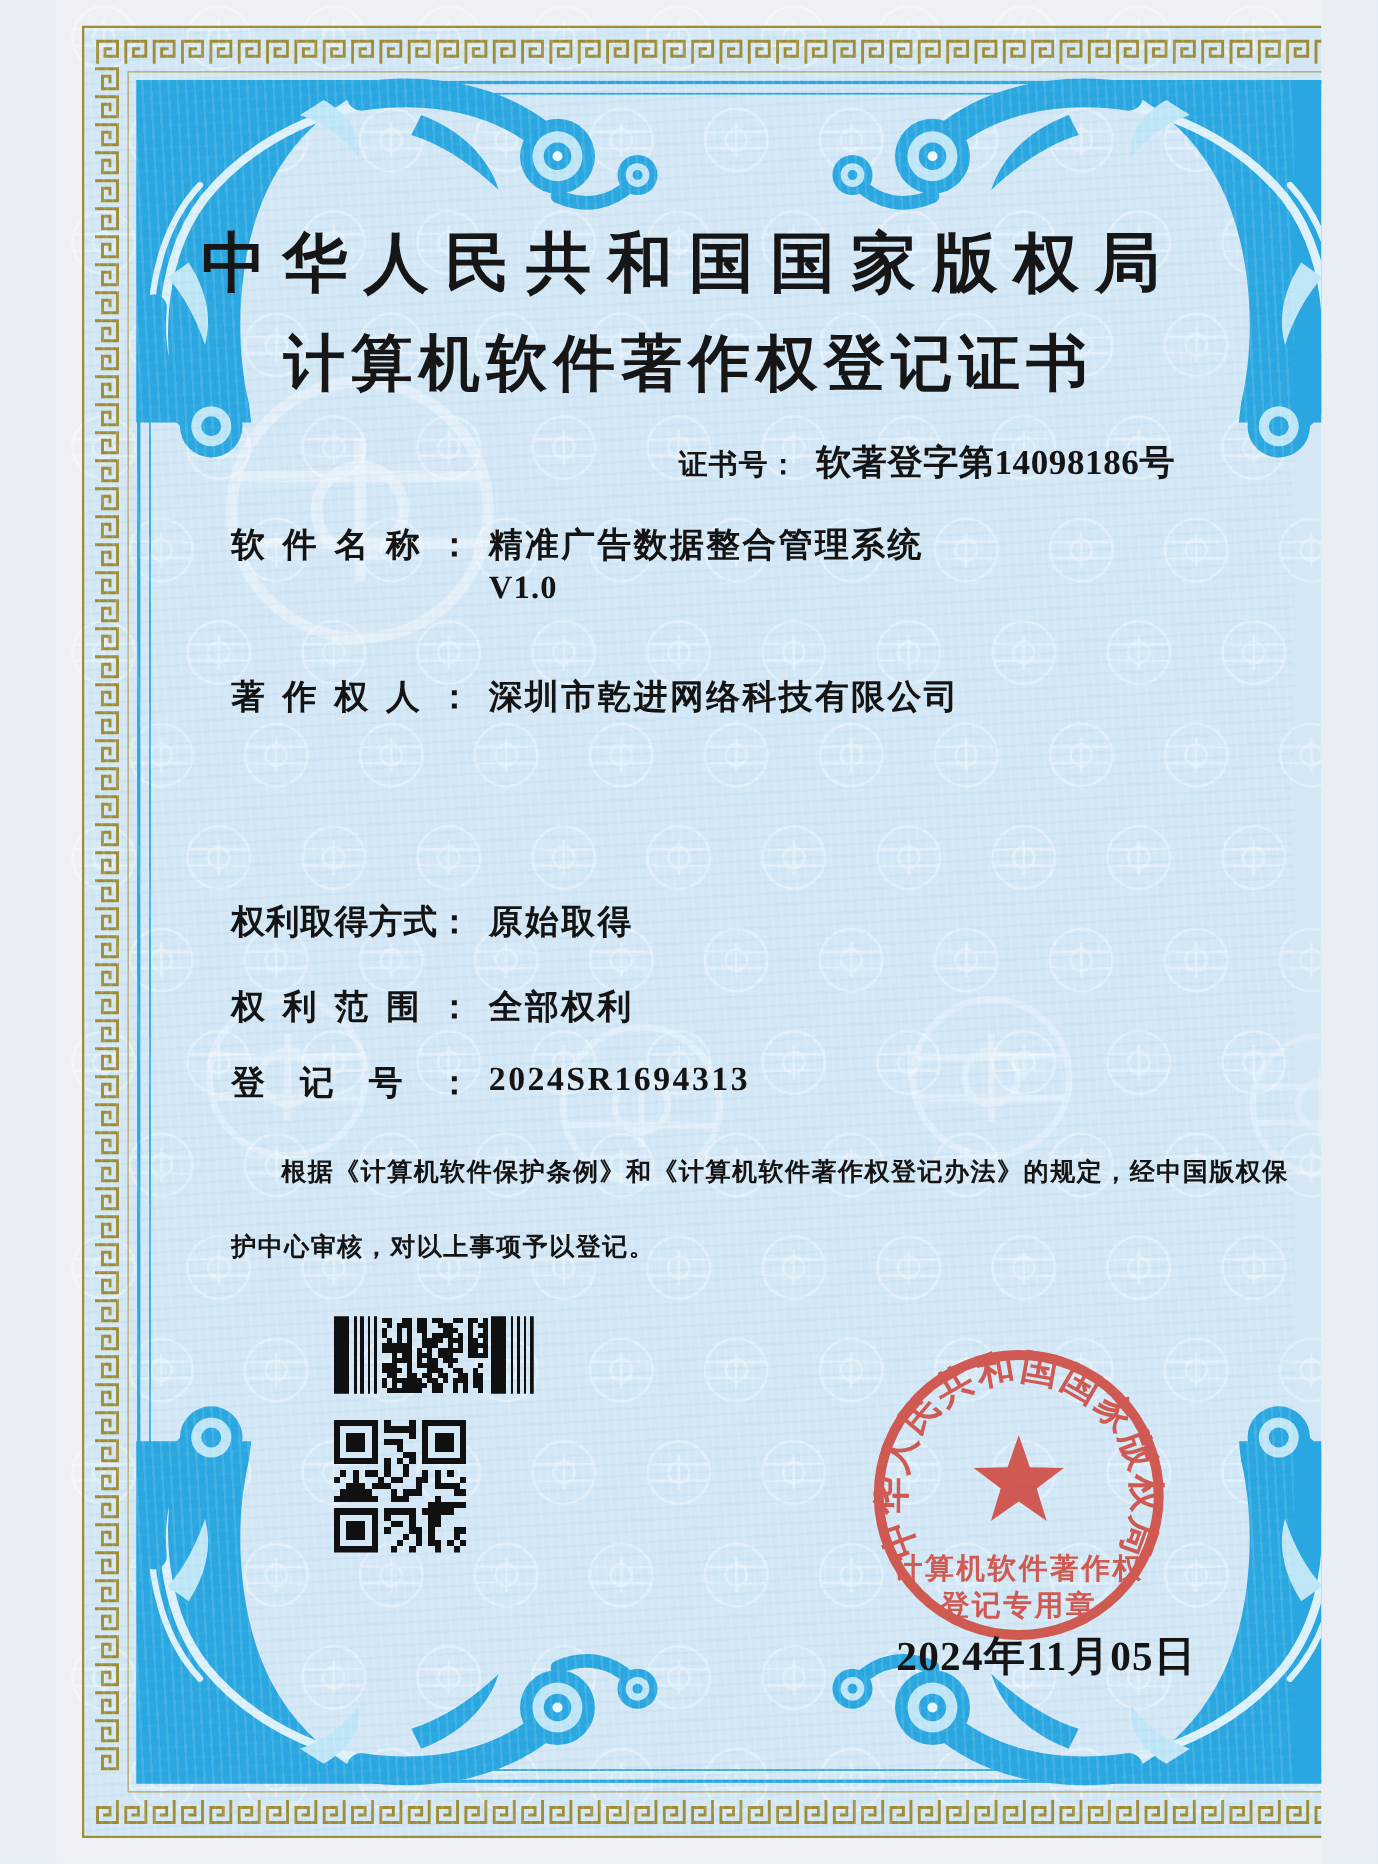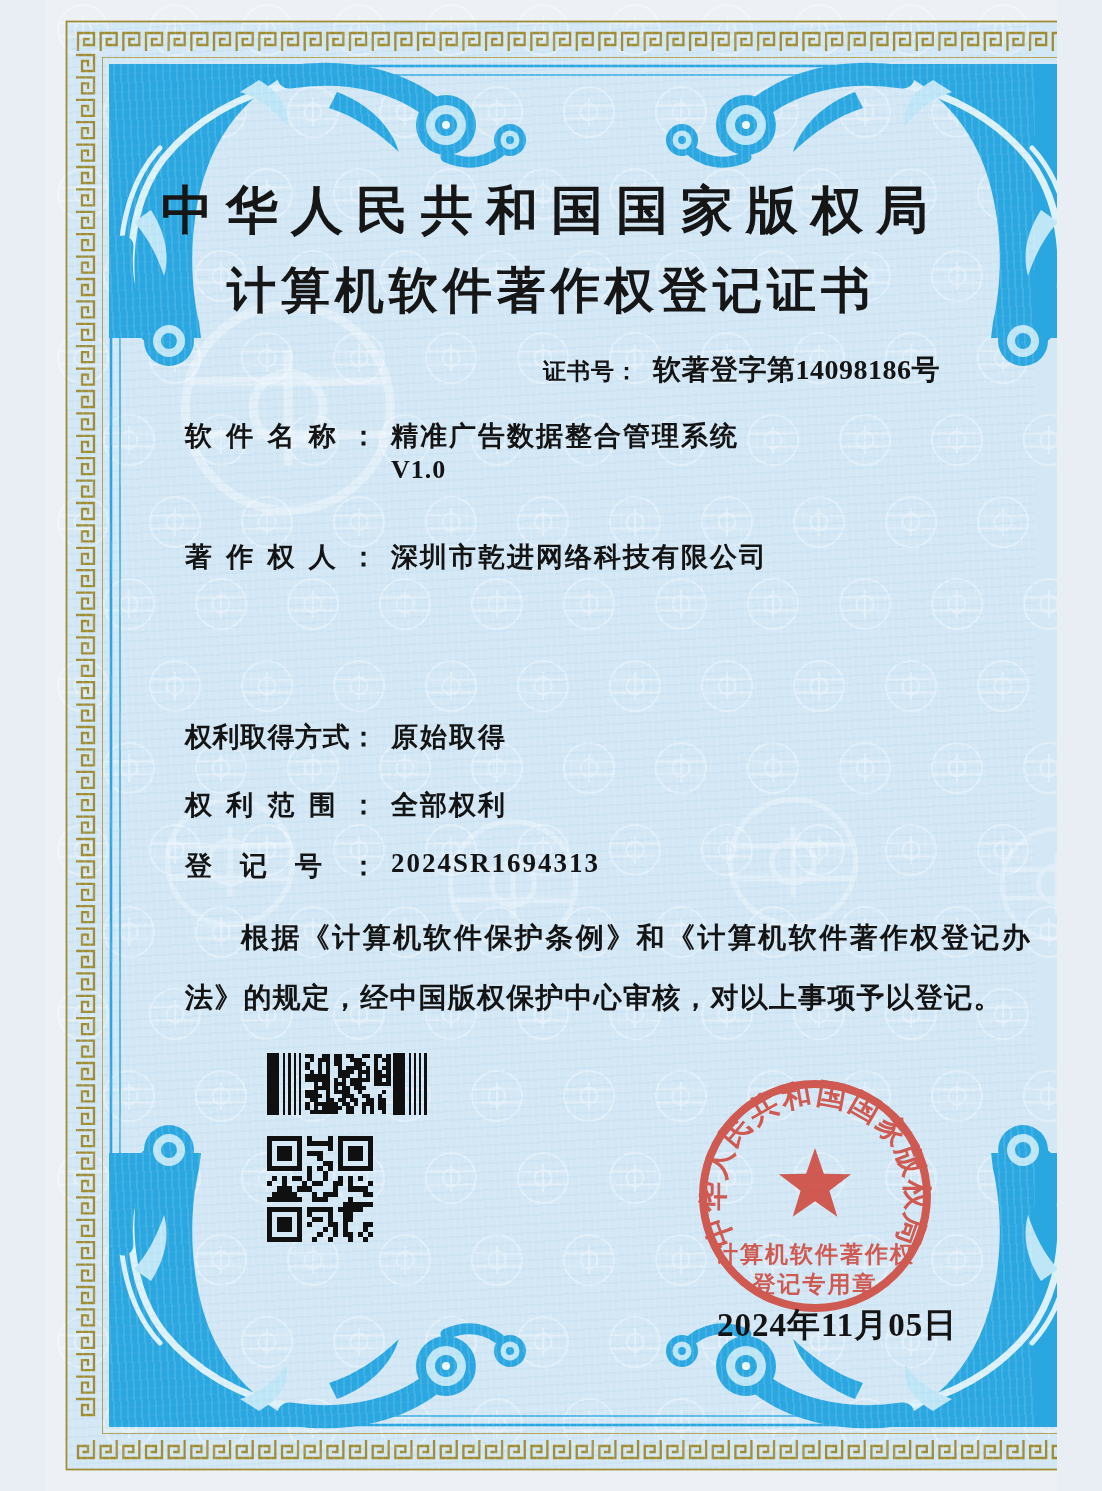--- a/index.html
+++ b/index.html
@@ -25,21 +25,21 @@
   .title.l1{top:176px;font-size:52px;letter-spacing:13px;}
   .title.l2{top:258px;font-size:49px;letter-spacing:5px;}
   .certno{position:absolute;top:351px;right:117px;font-size:23px;font-weight:700;letter-spacing:1px;}
   .certno .cv{font-family:"Liberation Serif","DejaVu Serif",serif;font-size:28px;margin-left:14px;letter-spacing:.5px;}
   .row{position:absolute;left:140px;display:flex;font-size:27px;font-weight:700;white-space:nowrap;}
   .row .lbl{display:inline-block;width:192px;text-align:justify;text-align-last:justify;}
   .row .val{margin-left:14px;letter-spacing:2px;}
   .serifnum{font-family:"Liberation Serif","DejaVu Serif",serif;letter-spacing:1.5px;}
   .version{position:absolute;left:346px;top:455px;font-size:26px;font-weight:700;
            font-family:"Liberation Serif","DejaVu Serif",serif;letter-spacing:1px;}
-  .para{position:absolute;left:140px;top:908px;width:846px;font-size:28px;font-weight:600;
+  .para{position:absolute;left:140px;top:908px;width:846px;font-size:20px;font-weight:600;
         line-height:60px;text-indent:2em;text-align:justify;letter-spacing:1.2px;}
   .date{position:absolute;left:672px;top:1303px;font-size:33px;font-weight:600;
         font-family:"Liberation Serif","DejaVu Serif",serif;letter-spacing:1px;text-align:right;}
   .codebox{position:absolute;}
   #barcode{left:222px;top:1053px;width:160px;height:62px;}
   #qr{left:222px;top:1136px;width:106px;height:106px;}
   #seal{position:absolute;left:635px;top:1058px;width:270px;height:270px;}
 </style>
 </head>
 <body>

